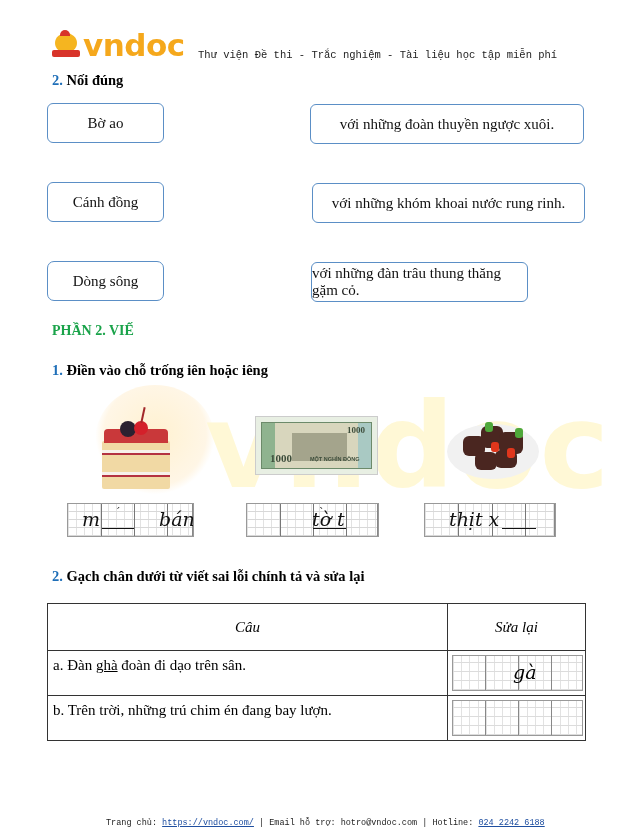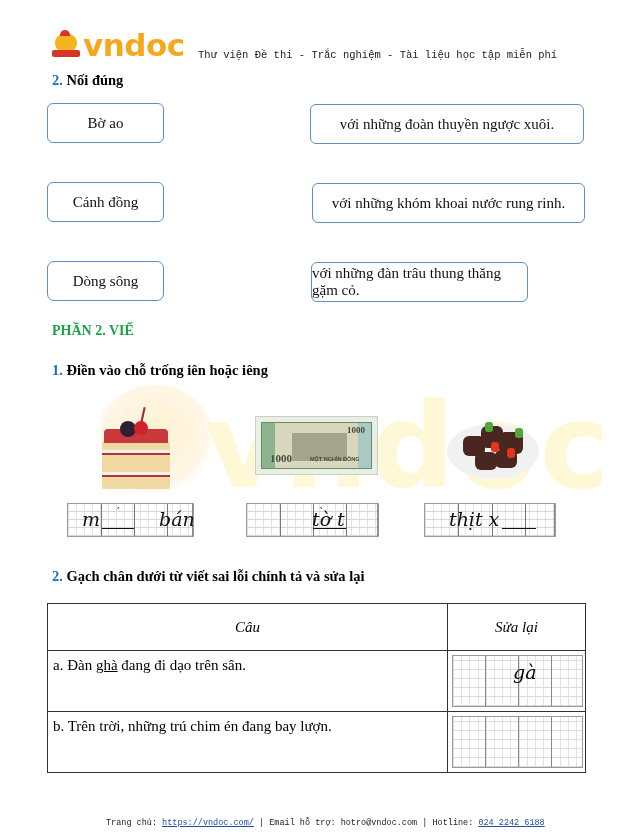--- a/index.html
+++ b/index.html
@@ -60,21 +60,21 @@
   .hw .word { position: absolute; top: 4px; font-family: "DejaVu Serif", serif; font-style: italic; font-size: 19px; color: #111; white-space: nowrap; }
   .hw .blank { position: absolute; bottom: 7px; height: 1.5px; background: #111; }
   .hw .mark { position: absolute; top: 2px; font-family: "DejaVu Serif", serif; font-size: 11px; color: #111; }
 
   
   .tbl { position: absolute; left: 47px; top: 603px; width: 539px; border-collapse: collapse; }
   .tbl td, .tbl th { border: 1.3px solid #333; font-weight: normal; vertical-align: top; }
   .tbl th { height: 47px; font-style: italic; font-size: 15px; vertical-align: middle; text-align: center; }
   .tbl td.sent { height: 45px; font-size: 15px; padding: 6px 0 0 5px; }
   .tbl td.fix { padding: 4px 2px 4px 4px; }
-  .fixgrid { position: relative; width: 131px; height: 52px; border: 1px solid #999;
+  .fixgrid { position: relative; width: 131px; height: 36px; border: 1px solid #999;
         background-image:
           repeating-linear-gradient(0deg, #dcdcdc 0 1px, transparent 1px 9px),
           repeating-linear-gradient(90deg, #e2e2e2 0 1px, transparent 1px 8.2px); }
   .fixgrid .col { position: absolute; top: 0; bottom: 0; width: 1px; background: #888; }
   .fixgrid .ans { position: absolute; left: 60px; top: 5px; font-family: "DejaVu Serif", serif; font-style: italic; font-size: 19px; }
   .ul { text-decoration: underline; }
 
   .footer { position: absolute; left: 106px; top: 818px; font-family: Liberation Mono, monospace; font-size: 8.5px; color: #222; white-space: nowrap; }
   .footer .link { color: #1f4fa0; text-decoration: underline; }
 </style>
@@ -181,21 +181,21 @@
 </div>
 
 <table class="tbl">
   <tbody>
       <tr>
     <th style="width:400px;">Câu</th>
     <th>Sửa lại</th>
   </tr>
   <tr>
     <td class="sent">
-      <span>a. Đàn </span><span class="ul">ghà</span><span> đang đi dạo trên sân.</span>
+      <span>a. Đàn </span><span class="ul">ghà</span><span> đoàn đi dạo trên sân.</span>
     </td>
     <td class="fix">
       <div class="fixgrid">
         <div class="col" style="left:32px;"></div>
             <div class="col" style="left:65px;"></div>
             <div class="col" style="left:98px;"></div>
         <span class="ans">gà</span>
       </div>
     </td>
   </tr>

